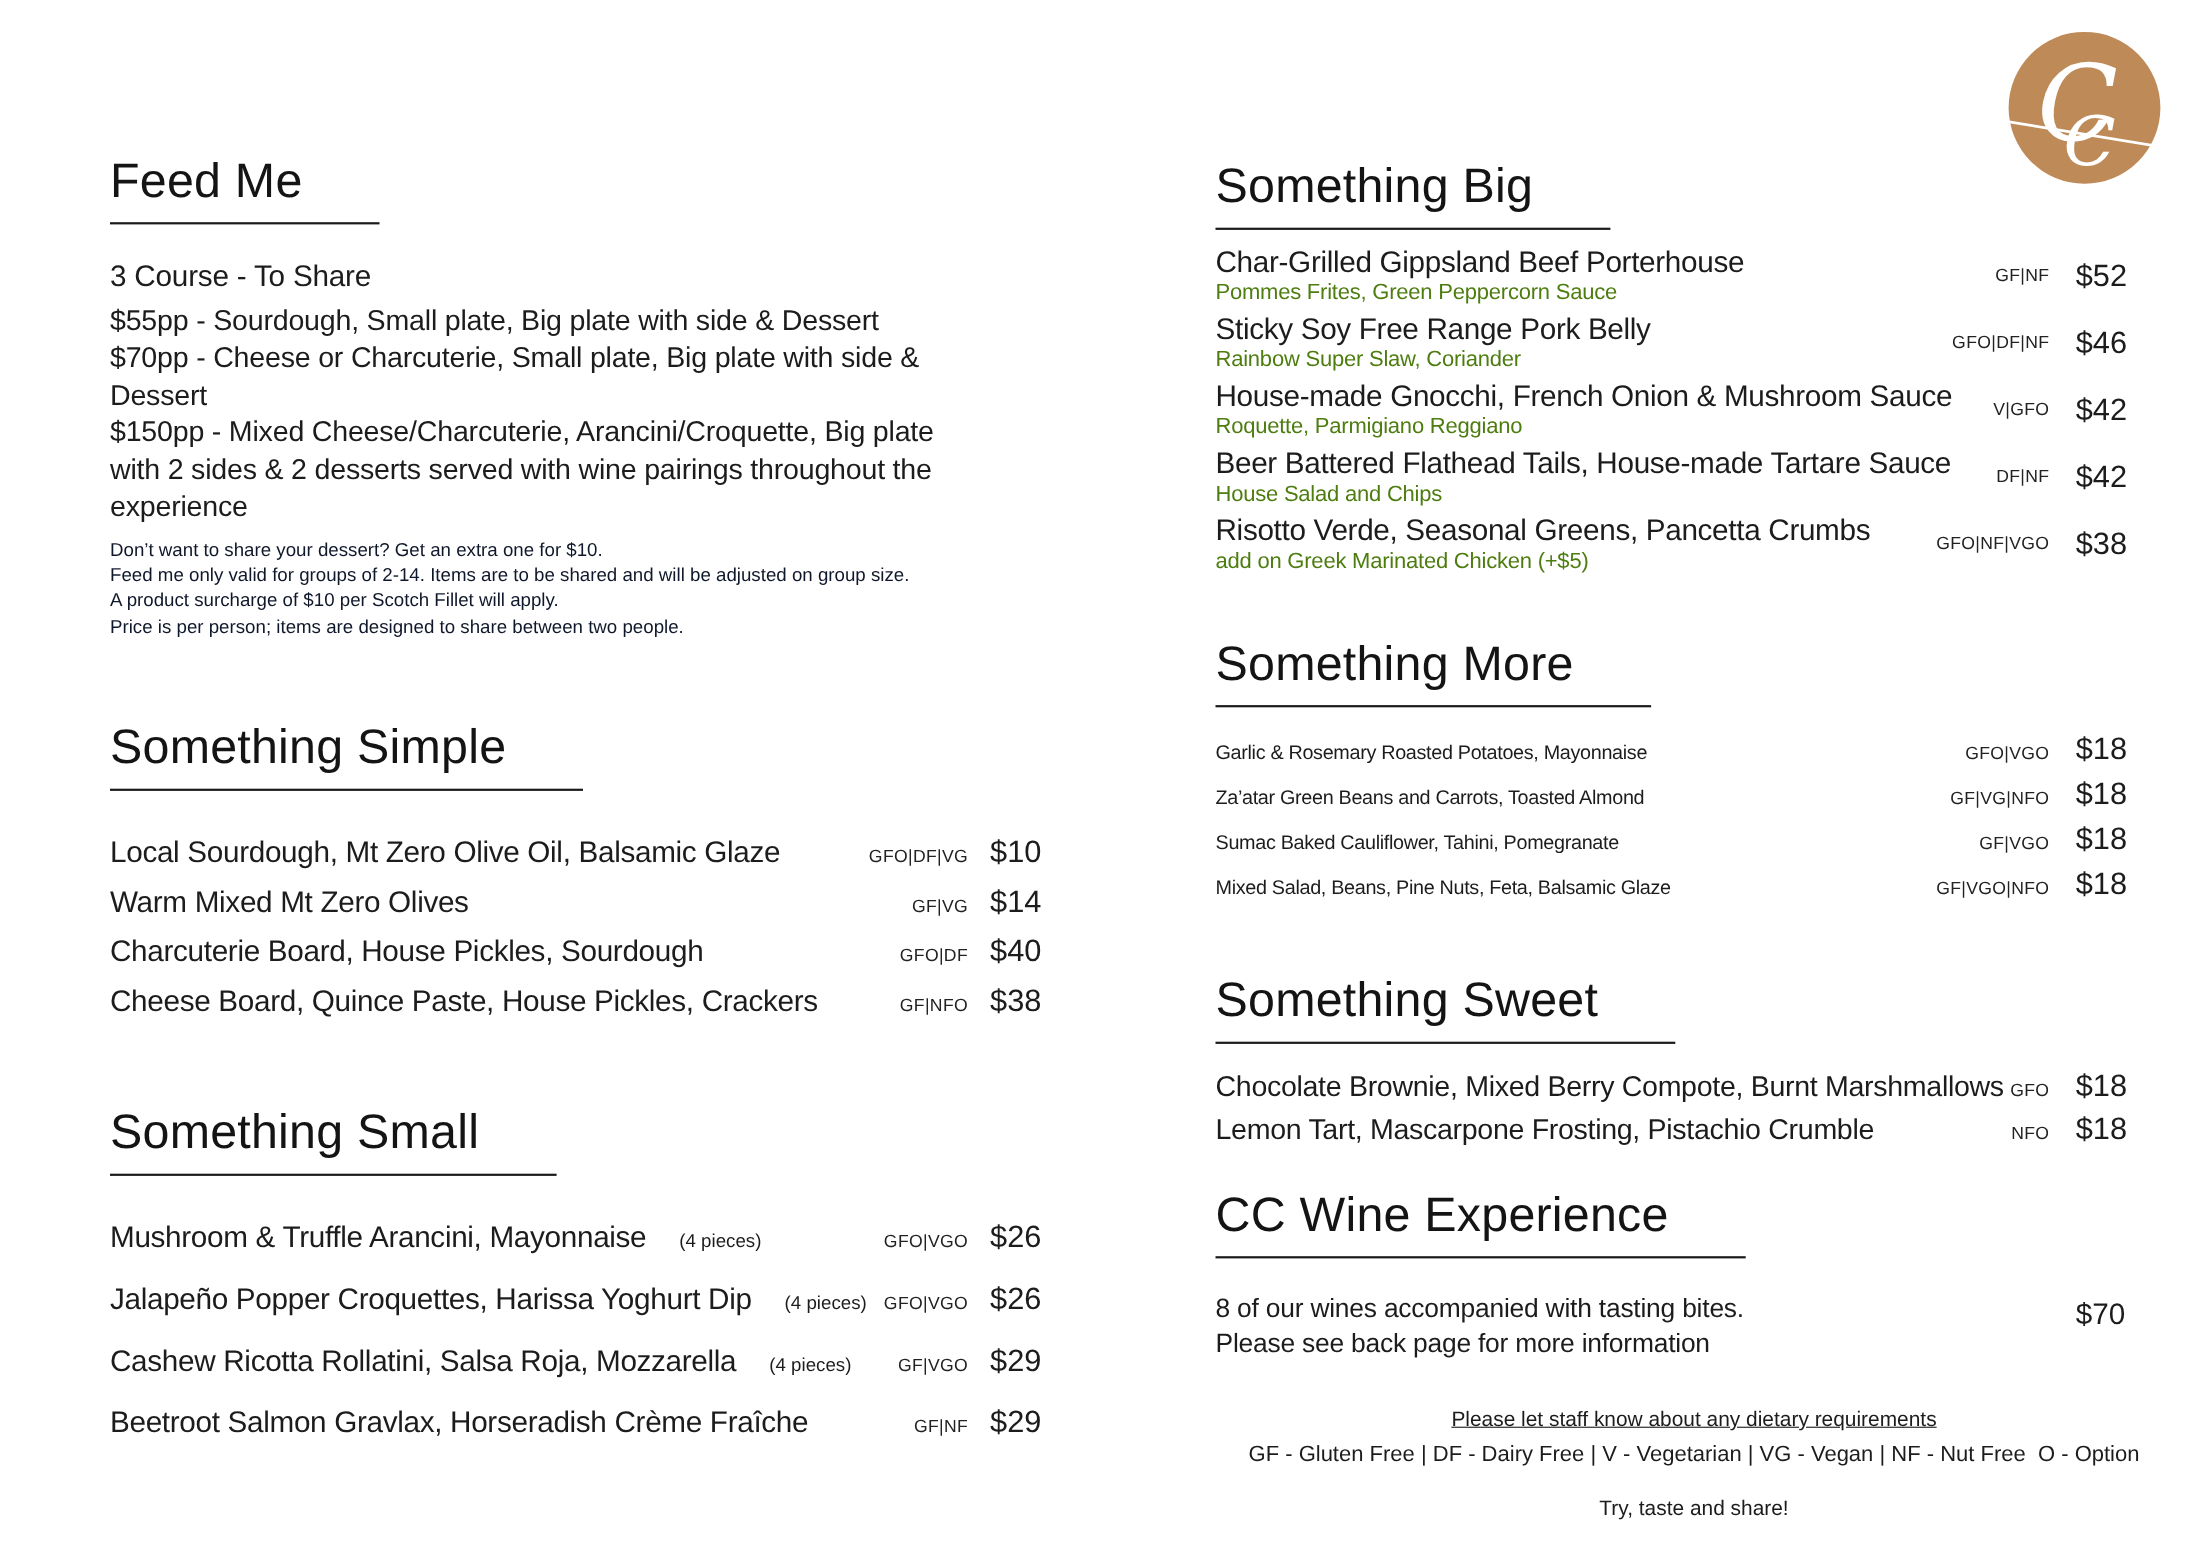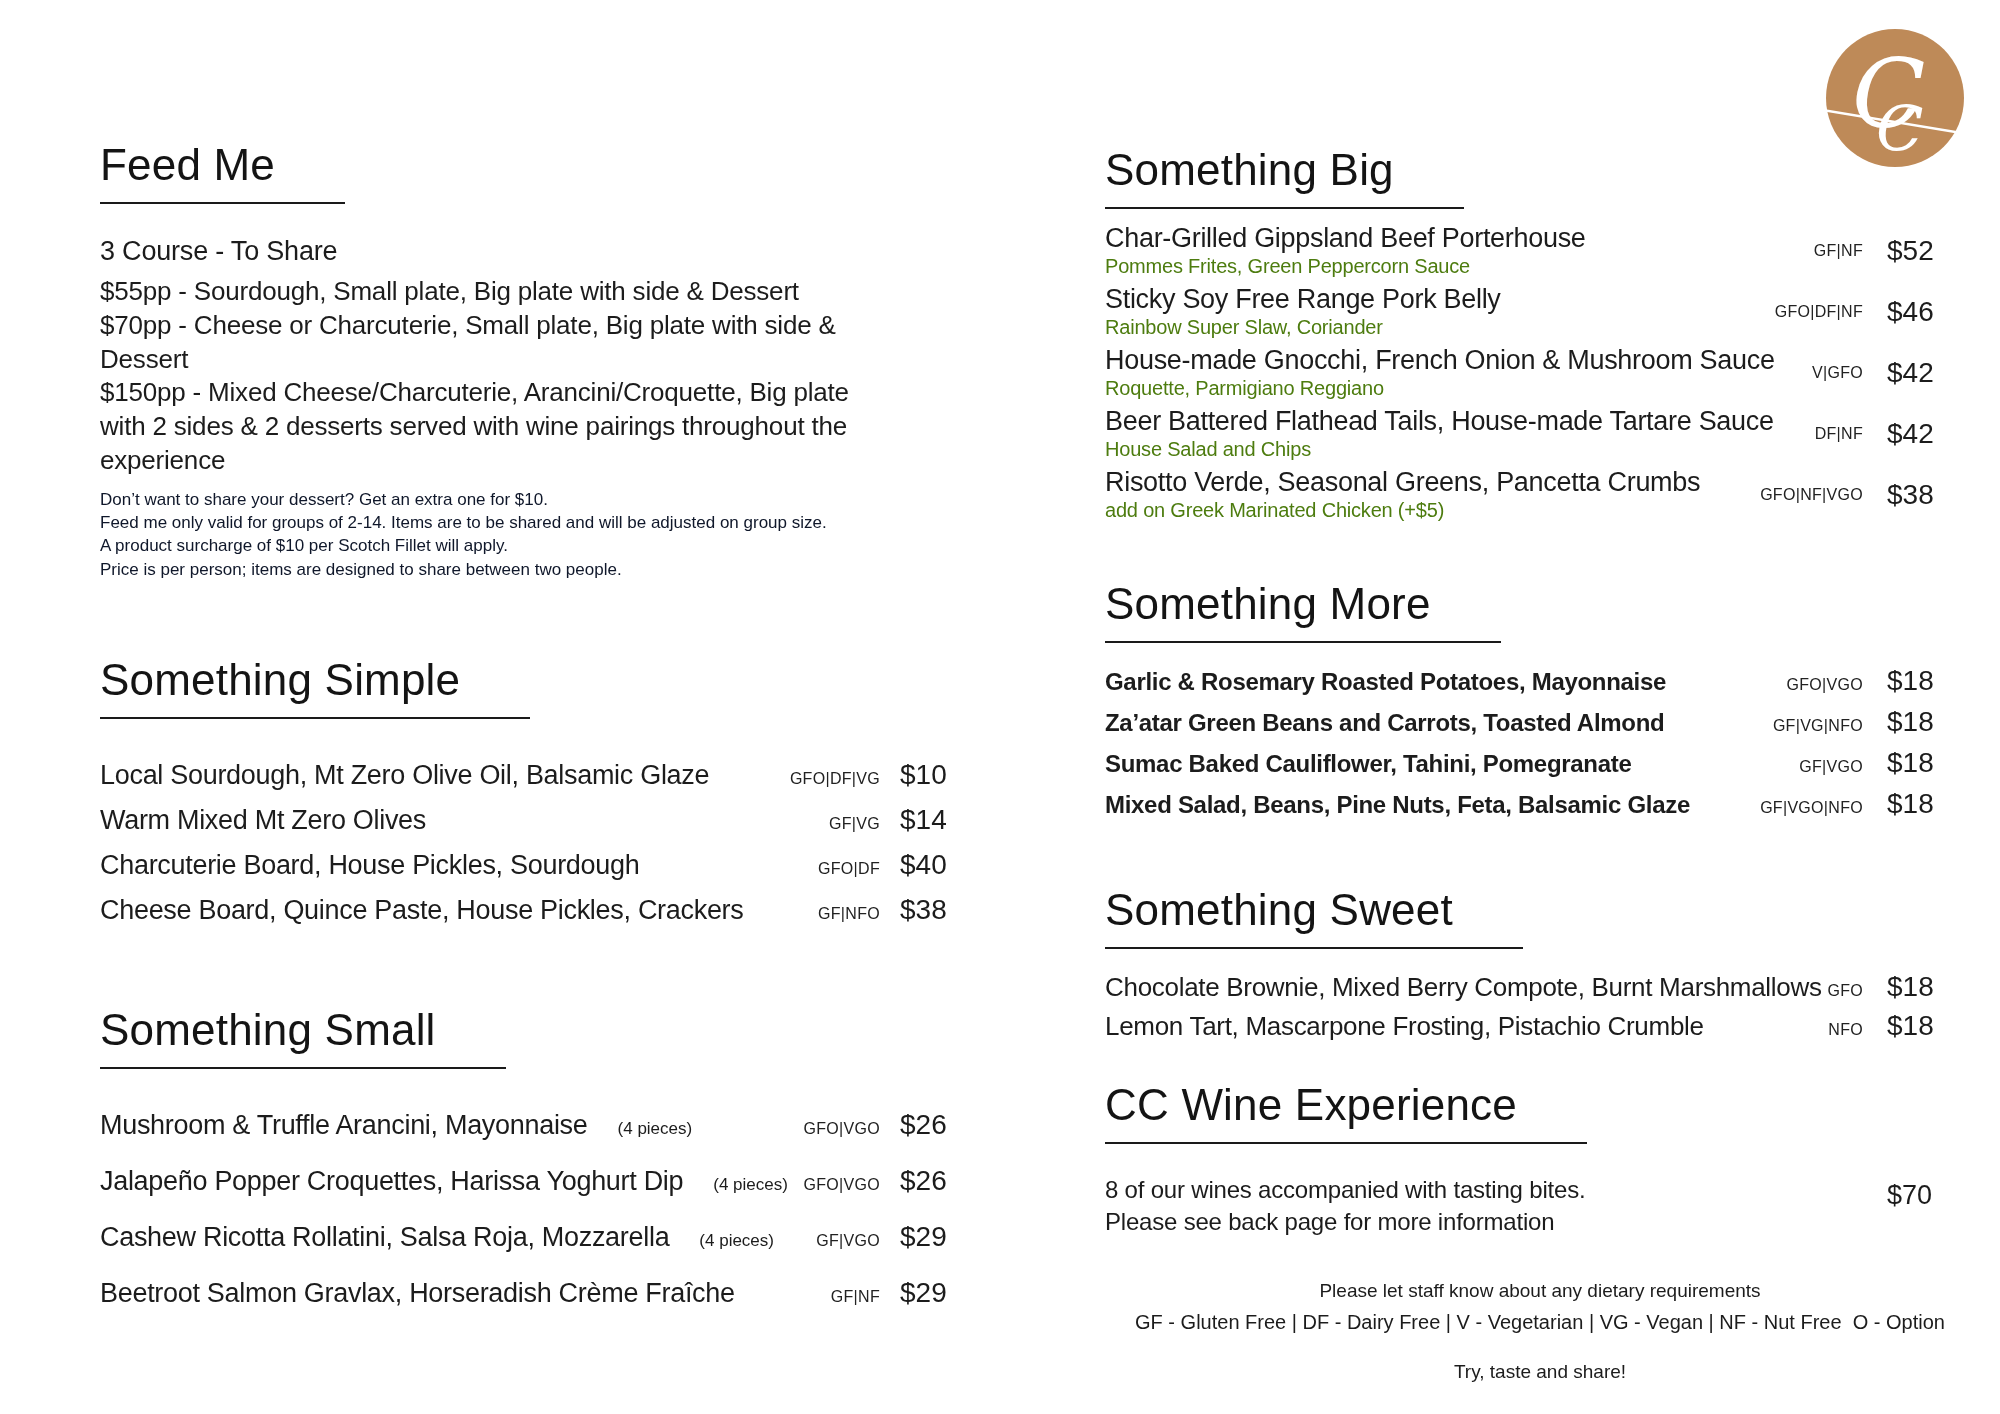--- a/index.html
+++ b/index.html
@@ -36,34 +36,34 @@
   .big-rows{margin-top:14px;}
   .menu-row2{display:flex;align-items:center;margin-bottom:6px;}
   .menu-row2 .item-text{flex:0 1 auto;}
   .menu-row2 .item-name{display:block;font-size:27px;letter-spacing:-0.3px;line-height:1.15;white-space:nowrap;}
   .menu-row2 .item-desc{display:block;font-size:20px;letter-spacing:-0.2px;line-height:1.2;color:#4d7c0f;}
   .menu-row2 .item-tags{margin-left:auto;font-size:16px;letter-spacing:0.3px;white-space:nowrap;color:#222;}
   .menu-row2 .item-price{width:88px;margin-left:24px;font-size:28px;white-space:nowrap;}
 
   .more-rows{margin-top:22px;}
   .more-rows .menu-row{margin-bottom:9px;}
-  .more-rows .item-name{font-size:24px;font-weight:bold;}
+  .more-rows .item-name{font-size:18px;}
   .more-rows .item-price{width:88px;margin-left:24px;}
 
   .sweet-rows{margin-top:22px;}
   .sweet-rows .menu-row{margin-bottom:7px;}
   .sweet-rows .item-name{font-size:26px;}
   .sweet-rows .item-price{width:88px;margin-left:24px;}
 
   .wine-content{margin-top:30px;display:flex;align-items:flex-start;}
   .wine-lines{font-size:24px;line-height:1.35;letter-spacing:-0.2px;}
   .wine-price{width:88px;margin-left:auto;font-size:27px;margin-top:6px;}
 
   .footer{position:absolute;left:1105px;width:870px;top:1280px;text-align:center;}
-  .footer .dietary-note{font-size:19px;}
+  .footer .dietary-note{font-size:19px;text-decoration:underline;}
   .footer .dietary-legend{margin-top:9px;font-size:20px;white-space:pre-wrap;}
   .footer .tagline{margin-top:27px;font-size:19px;}
 
   .logo{position:absolute;top:28px;right:34px;width:142px;height:142px;}
 </style>
 </head>
 <body>
 
 <div class="logo">
   <svg width="142" height="142" viewBox="0 0 142 142">

